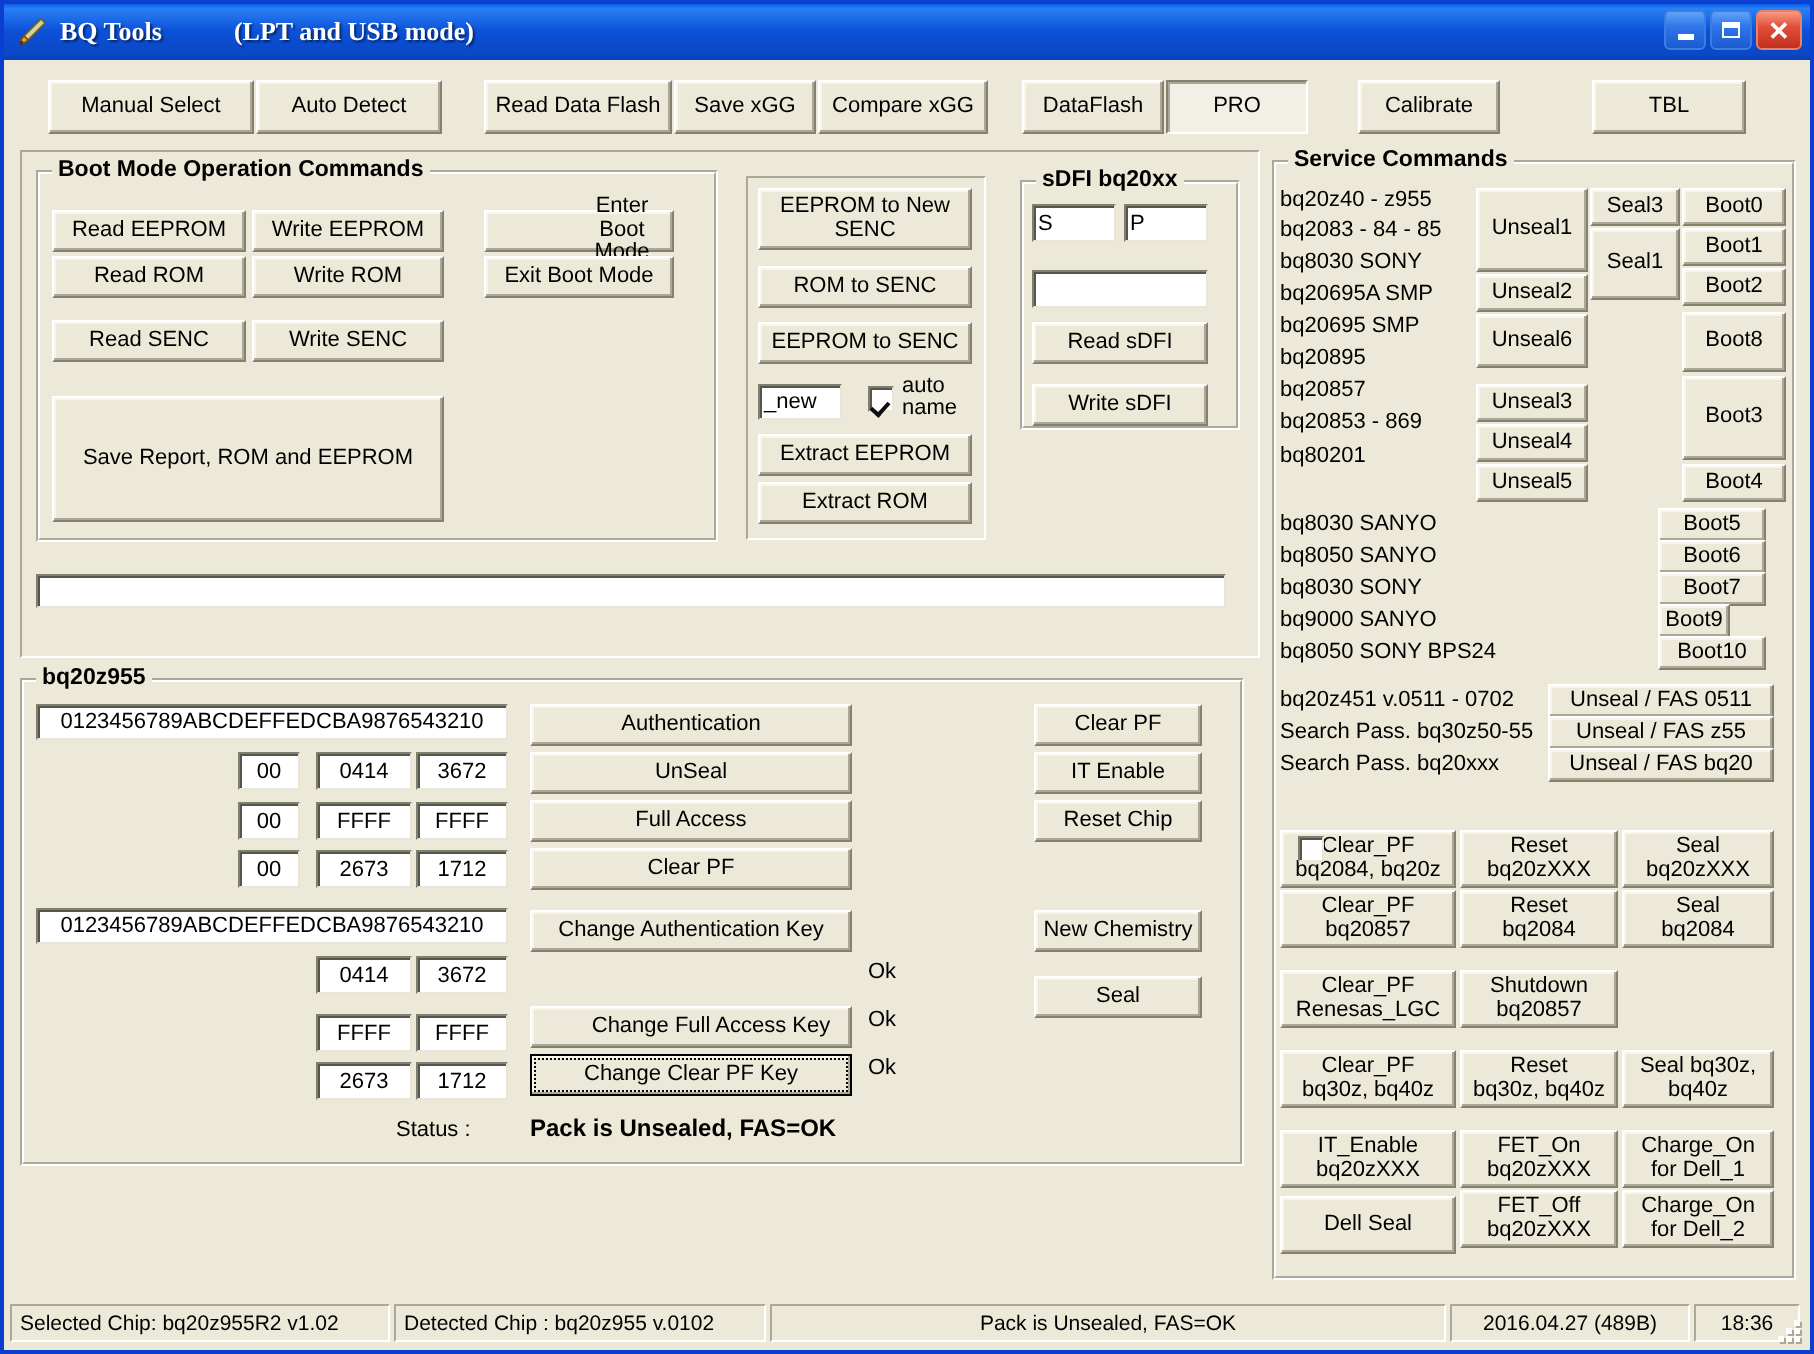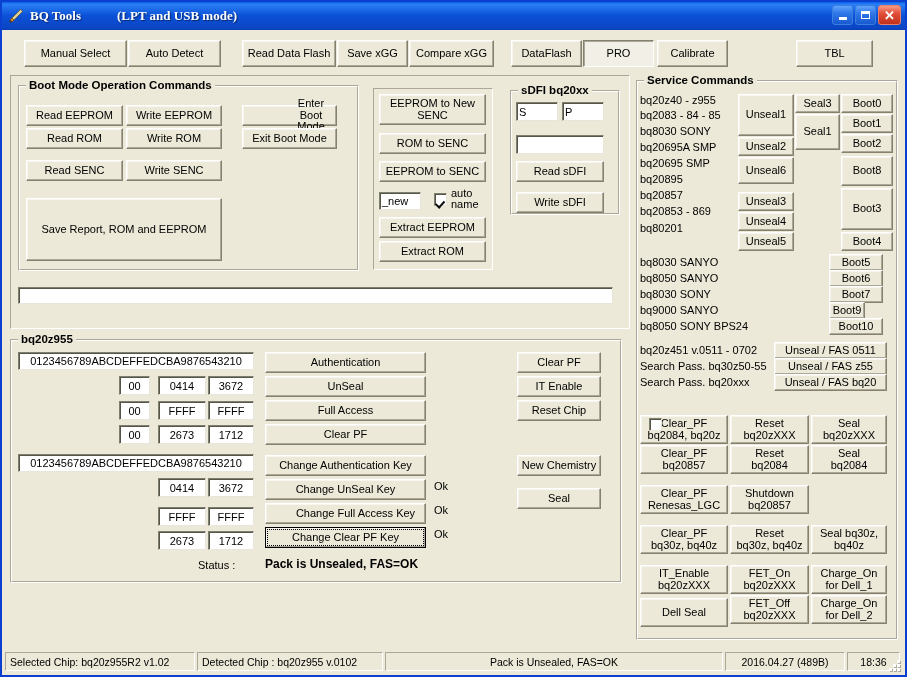--- a/index.html
+++ b/index.html
@@ -161,21 +161,21 @@
     </div>
   </div>
 
   <div class="btn" style="left:22px;top:38px;width:103px;height:27px;">Manual Select</div>
   <div class="btn" style="left:126px;top:38px;width:93px;height:27px;">Auto Detect</div>
   <div class="btn" style="left:240px;top:38px;width:94px;height:27px;">Read Data Flash</div>
   <div class="btn" style="left:335px;top:38px;width:71px;height:27px;">Save xGG</div>
   <div class="btn" style="left:407px;top:38px;width:85px;height:27px;">Compare xGG</div>
   <div class="btn" style="left:509px;top:38px;width:71px;height:27px;">DataFlash</div>
   <div class="btn pressed" style="left:581px;top:38px;width:71px;height:27px;">PRO</div>
-  <div class="btn" style="left:655px;top:38px;width:71px;height:27px;text-align:center;">Calibrate</div>
+  <div class="btn" style="left:677px;top:38px;width:71px;height:27px;text-align:center;">Calibrate</div>
   <div class="btn" style="left:794px;top:38px;width:77px;height:27px;">TBL</div>
 
   <div class="panel" style="left:8px;top:73px;width:620px;height:254px;"></div>
 
   <div class="grp" style="left:16px;top:83px;width:341px;height:186px;">
     <div class="grp-in"></div>
     <div class="grp-title">Boot Mode Operation Commands</div>
   </div>
   <div class="btn" style="left:24px;top:103px;width:97px;height:21px;">Read EEPROM</div>
   <div class="btn" style="left:124px;top:103px;width:96px;height:21px;">Write EEPROM</div>
@@ -329,21 +329,20 @@
   <div class="txt center" style="left:206px;top:505px;width:46px;height:19px;">FFFF</div>
   <div class="txt center" style="left:156px;top:529px;width:48px;height:19px;">2673</div>
   <div class="txt center" style="left:206px;top:529px;width:46px;height:19px;">1712</div>
 
   <div class="btn" style="left:263px;top:350px;width:161px;height:21px;">Authentication</div>
   <div class="btn" style="left:263px;top:374px;width:161px;height:21px;">UnSeal</div>
   <div class="btn" style="left:263px;top:398px;width:161px;height:21px;">Full Access</div>
   <div class="btn" style="left:263px;top:422px;width:161px;height:21px;">Clear PF</div>
 
   <div class="btn" style="left:263px;top:453px;width:161px;height:21px;">Change Authentication Key</div>
-  <div class="btn" style="left:263px;top:477px;width:161px;height:21px;">Change UnSeal Key</div>
   <div class="btn" style="left:263px;top:501px;width:161px;height:21px;padding-left:20px;">Change Full Access Key</div>
   <div class="btn focus" style="left:263px;top:525px;width:161px;height:21px;">Change Clear PF Key</div>
 
   <div class="lbl" style="left:432px;top:478px;">Ok</div>
   <div class="lbl" style="left:432px;top:502px;">Ok</div>
   <div class="lbl" style="left:432px;top:526px;">Ok</div>
 
   <div class="btn" style="left:515px;top:350px;width:84px;height:21px;">Clear PF</div>
   <div class="btn" style="left:515px;top:374px;width:84px;height:21px;">IT Enable</div>
   <div class="btn" style="left:515px;top:398px;width:84px;height:21px;">Reset Chip</div>

